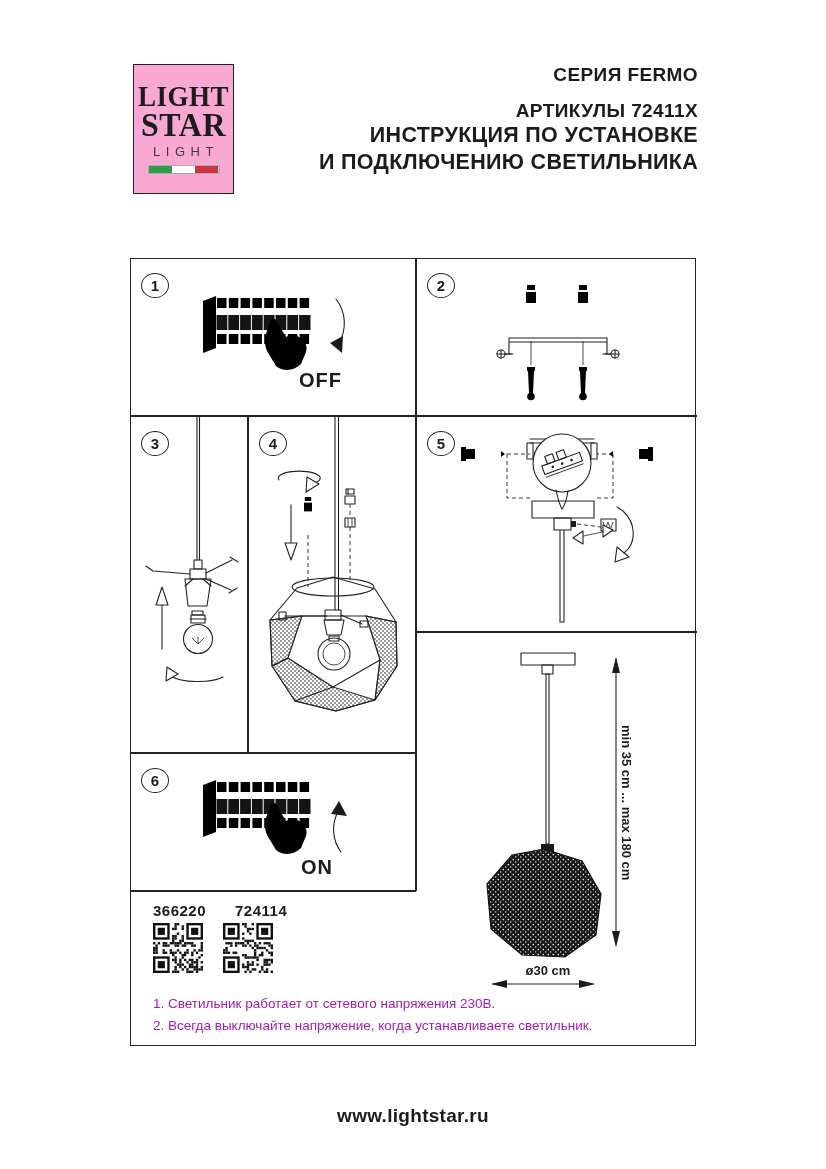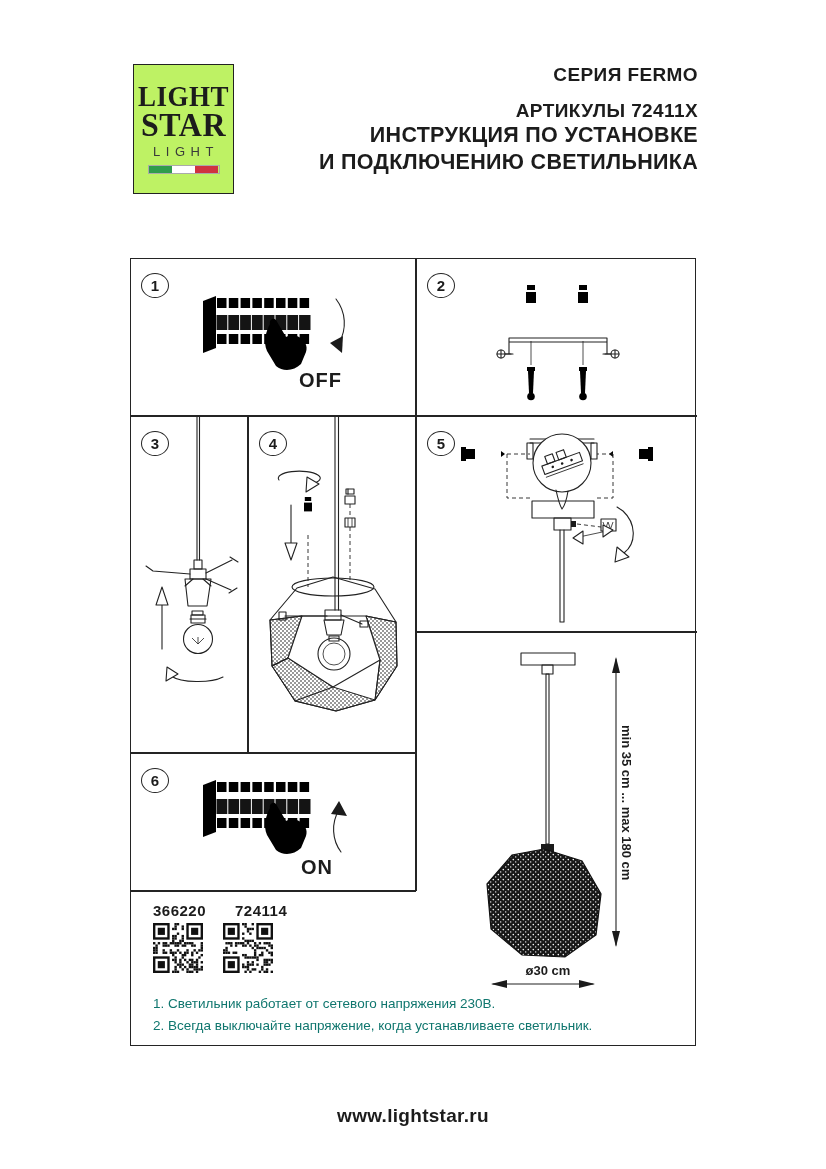--- a/index.html
+++ b/index.html
@@ -1,21 +1,21 @@
 <!DOCTYPE html>
 <html><head>
 <meta charset="utf-8">
 <style>
   html,body{margin:0;padding:0;background:#fff;}
   .page{position:relative;width:826px;height:1169px;background:#fff;overflow:hidden;
         font-family:"Liberation Sans",sans-serif;color:#1c1c1c;}
   .abs{position:absolute;}
 
   
-  .logo{left:133px;top:64px;width:99px;height:128px;border:1.6px solid #222;background:#bef264;
+  .logo{left:133px;top:64px;width:99px;height:128px;border:1.6px solid #222;background:#f9a8d4;
         display:flex;flex-direction:column;align-items:center;}
   .logo .l1{font-family:"Liberation Serif",serif;font-weight:700;font-size:27px;line-height:26px;
             letter-spacing:.5px;margin-top:18px;transform:scaleY(1.08);}
   .logo .l2{font-family:"Liberation Serif",serif;font-weight:700;font-size:32px;line-height:30px;
             letter-spacing:.5px;transform:scaleY(1.05);}
   .logo .l3{font-size:13px;font-weight:400;color:#3a3a3a;letter-spacing:5.5px;margin-top:5px;
             margin-left:5px;}
   .flag{margin-top:6px;width:72px;height:9px;display:flex;border:1px solid #aaa;box-sizing:border-box;}
   .flag span{flex:1;height:100%;}
 
@@ -43,21 +43,21 @@
 
   
   .qr-label{position:absolute;top:10px;font-size:15px;font-weight:700;letter-spacing:.5px;}
   .qr-box{position:absolute;top:31px;width:50px;height:50px;}
 
   
   .dim-v{position:absolute;left:217px;top:92px;font-size:13px;font-weight:700;white-space:nowrap;
          transform:rotate(90deg);transform-origin:0 0;}
   .dim-h{position:absolute;left:81px;top:330px;width:100px;text-align:center;font-size:13px;font-weight:700;}
 
-  .notes{position:absolute;left:22px;top:734px;font-size:13.5px;line-height:22px;color:#0f766e;}
+  .notes{position:absolute;left:22px;top:734px;font-size:13.5px;line-height:22px;color:#a21caf;}
   .footer{left:0;top:1092px;width:100%;text-align:center;font-size:19px;font-weight:700;letter-spacing:.3px;margin-top:13px;}
 </style>
 </head>
 <body>
 
 <div class="page">
 
   <svg width="0" height="0" style="position:absolute" aria-hidden="true">
     <defs>
       <pattern id="hatch" width="4" height="4" patternUnits="userSpaceOnUse">

